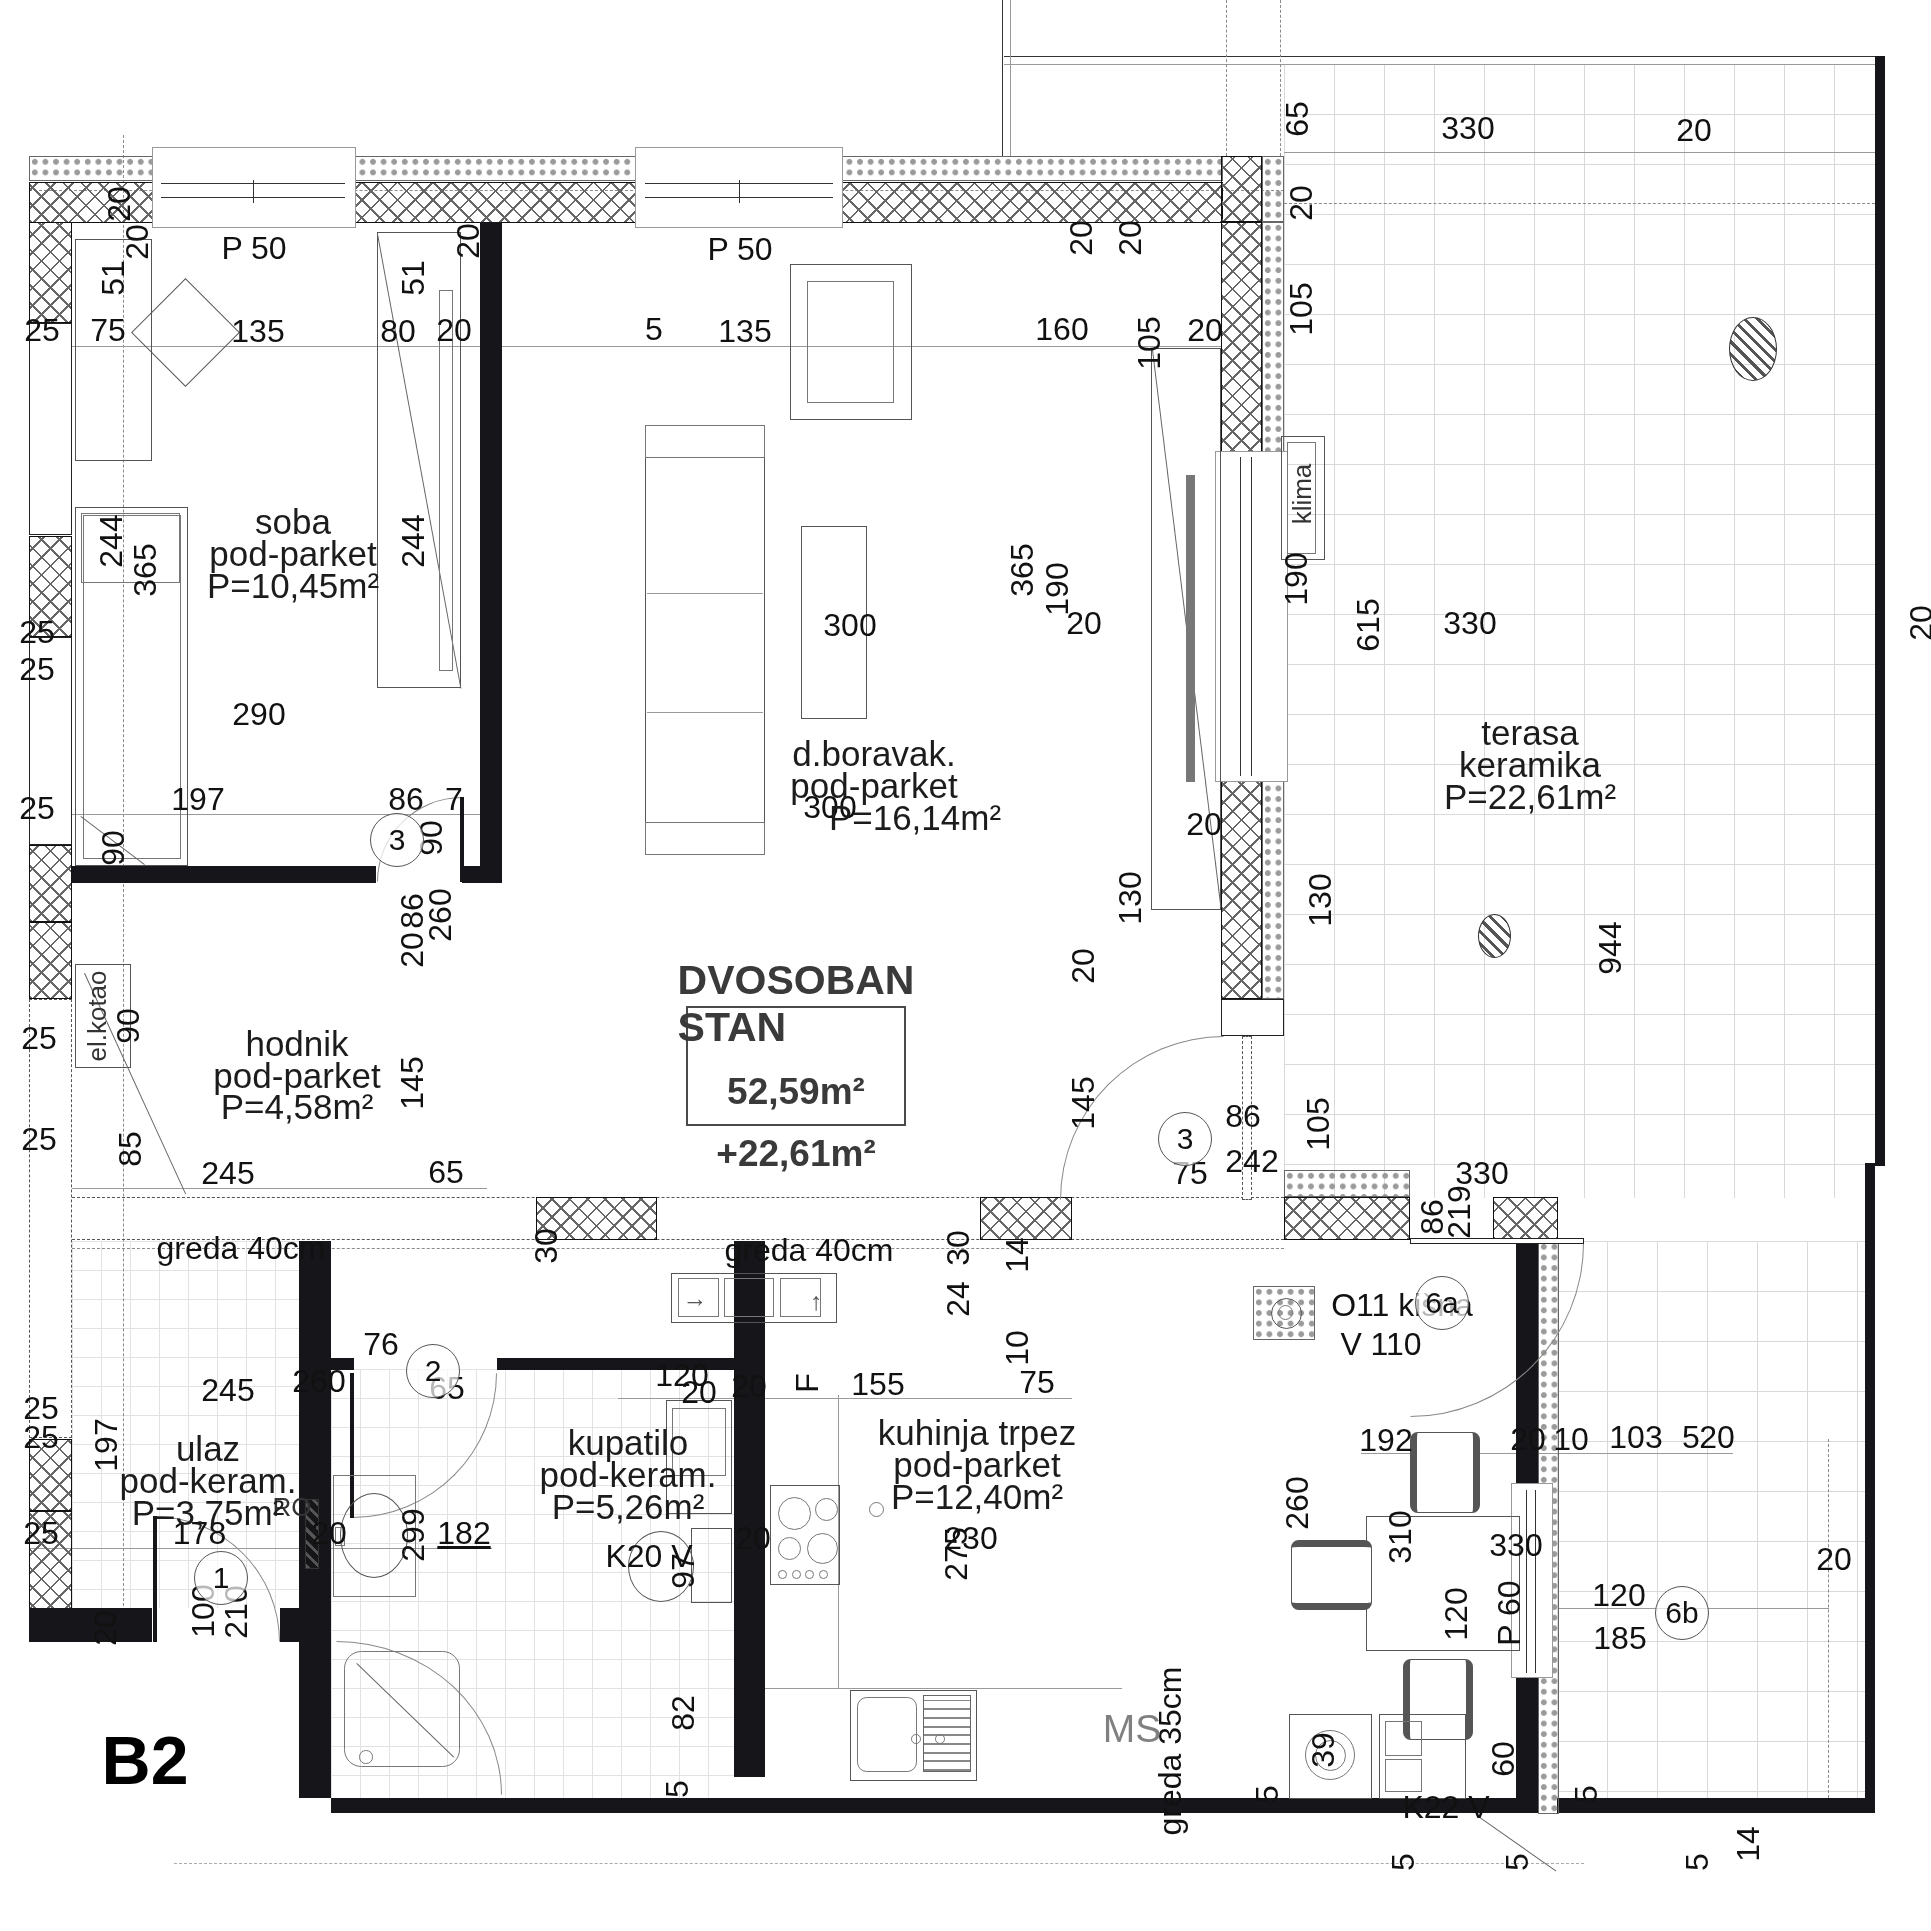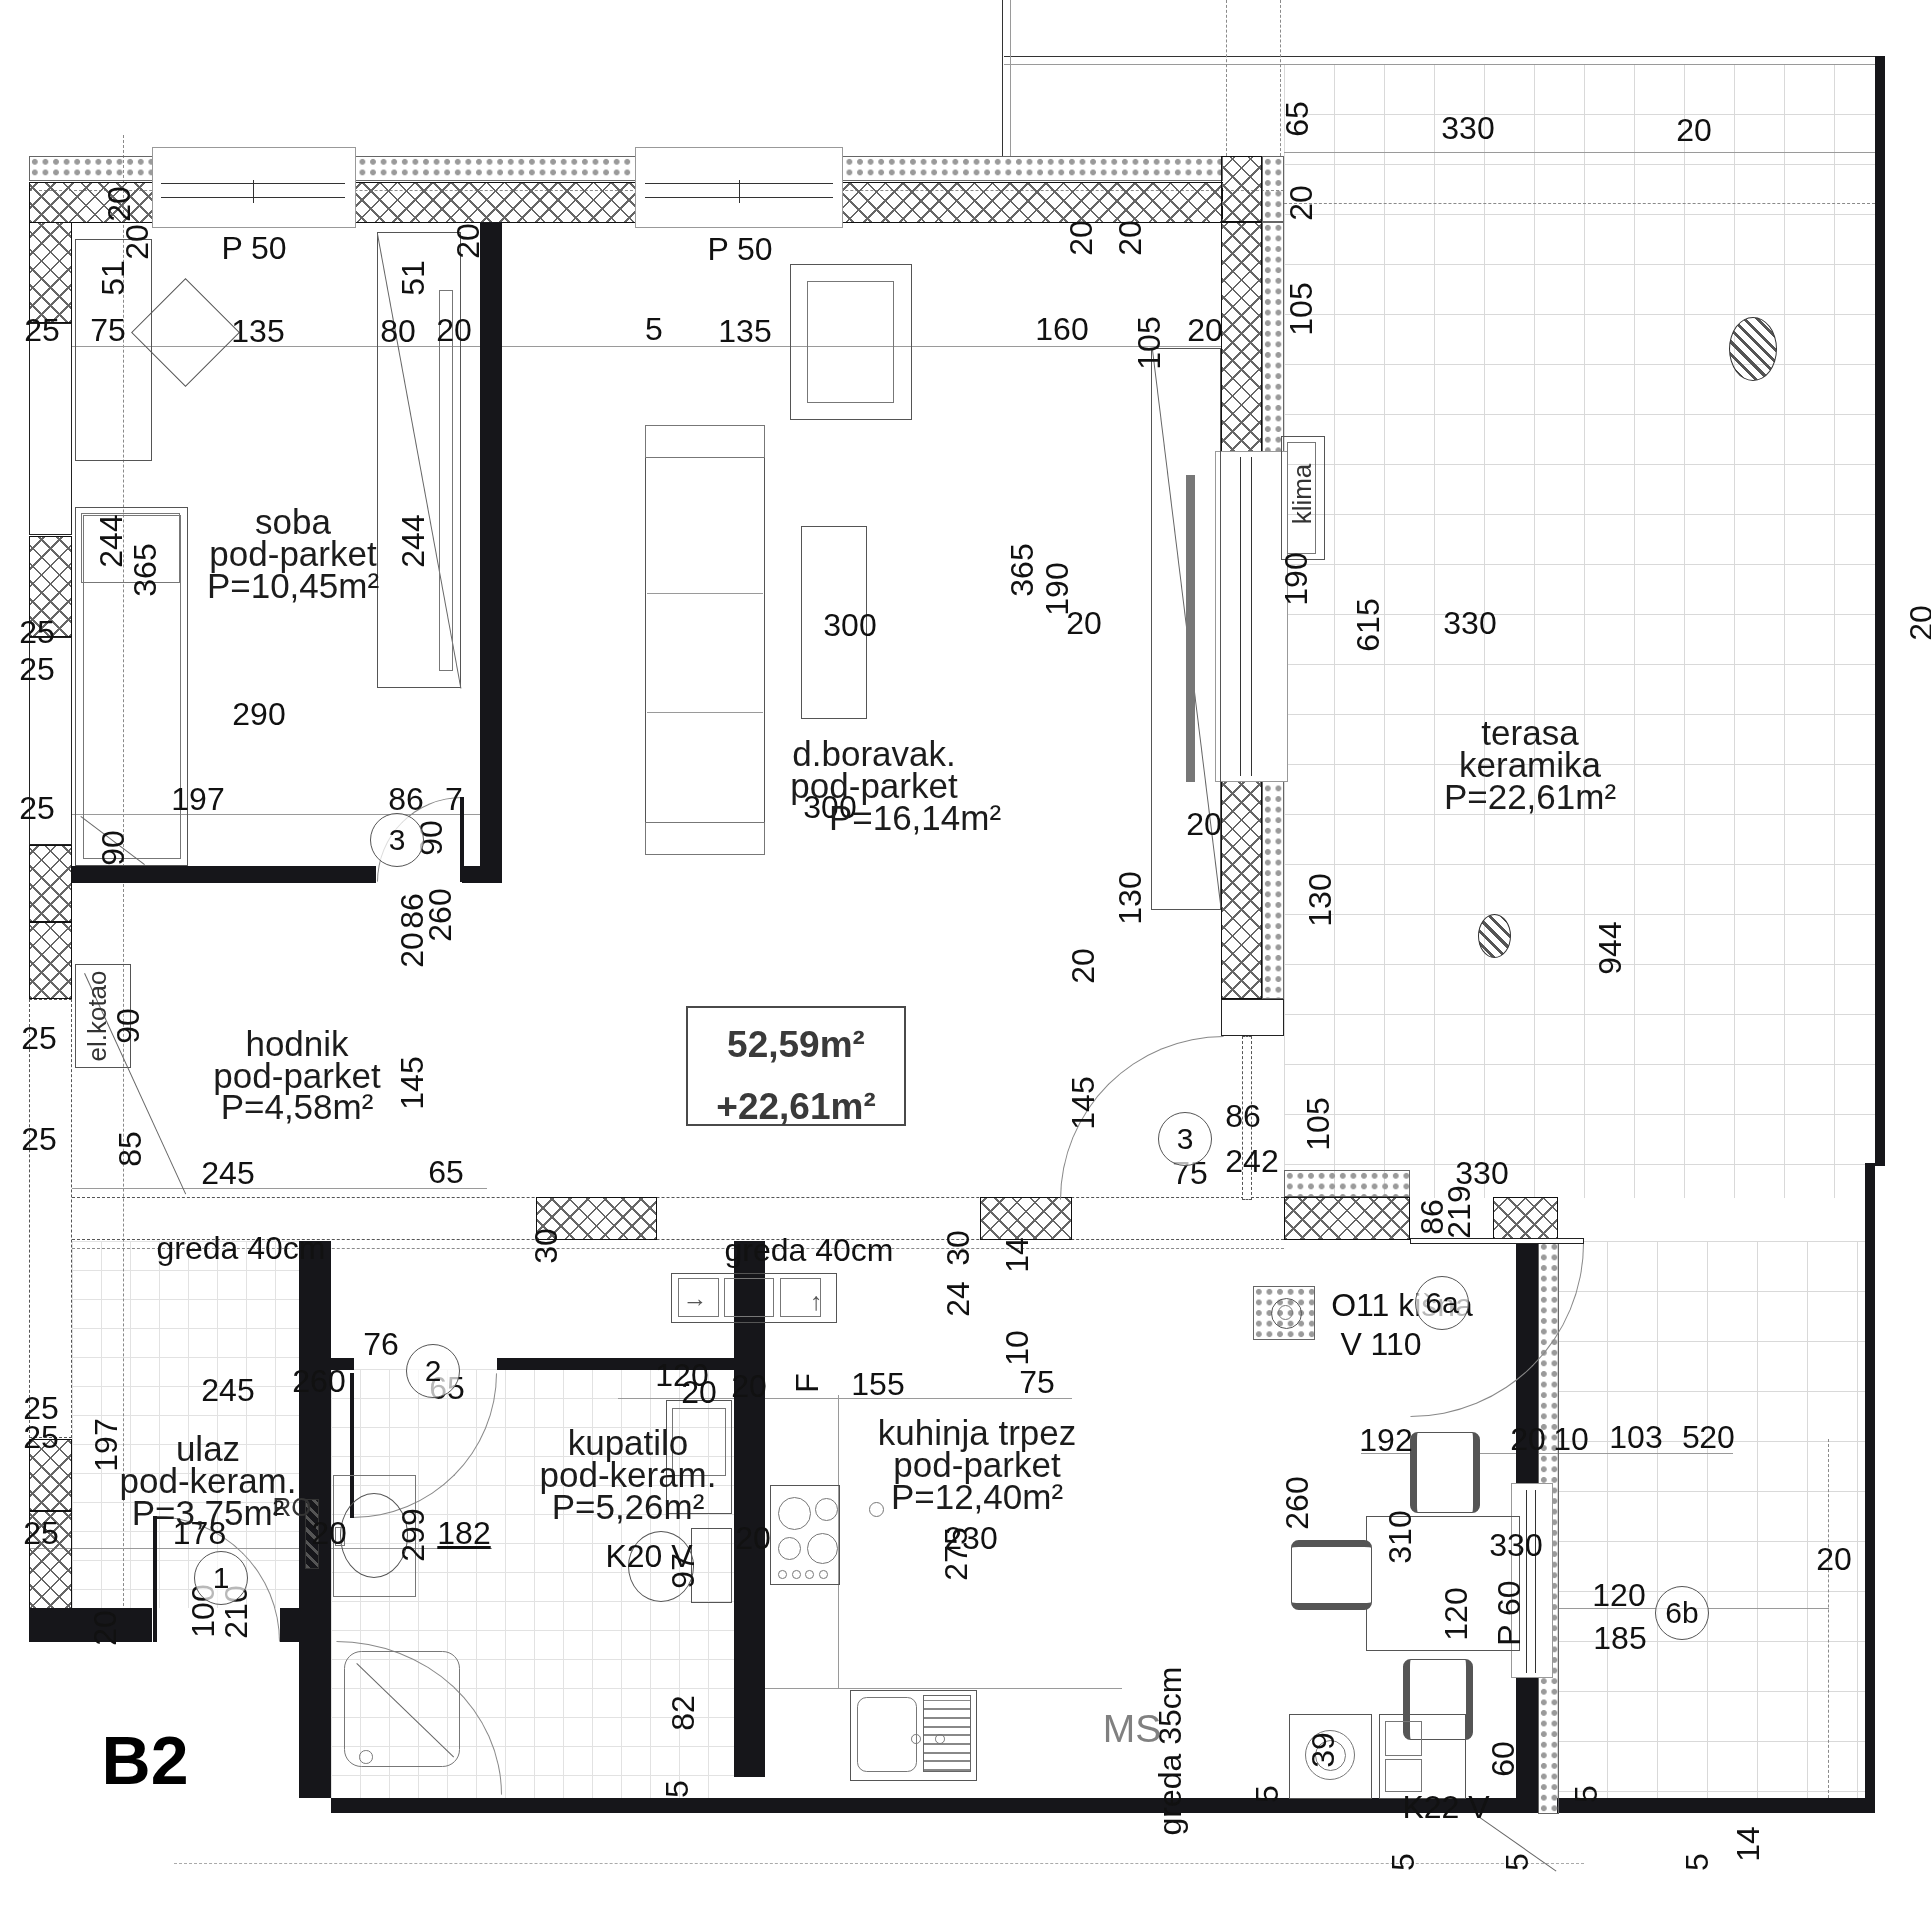--- a/index.html
+++ b/index.html
@@ -233,20 +233,21 @@
 
   <div class="abs f" style="left:1281px;top:436px;width:44px;height:124px;"></div>
   <div class="abs f1" style="left:1287px;top:442px;width:29px;height:112px;"></div>
   <div class="abs dhatch round" style="left:1729px;top:317px;width:48px;height:64px;"></div>
   <div class="abs dhatch round" style="left:1478px;top:914px;width:33px;height:44px;"></div>
   <div class="abs wd" style="left:1253px;top:1286px;width:62px;height:54px;"></div>
   <div class="abs f round" style="left:1271px;top:1298px;width:31px;height:31px;"></div>
   <div class="abs f1 round" style="left:1278px;top:1305px;width:15.4px;height:15.4px;"></div>
 
   <div id="titlebox">
+    <span class="t1">DVOSOBAN STAN</span>
     <span class="t2">52,59m²</span>
     <span class="t2">+22,61m²</span>
   </div>
   <div id="plancode">B2</div>
 
   <div id="annotations">
       <div class="ann rot" style="left: 1297px; top: 119px;">65</div>
       <div class="ann" style="left: 1468px; top: 128px;">330</div>
       <div class="ann" style="left: 1694px; top: 130px;">20</div>
       <div class="ann rot" style="left: 1301px; top: 203px;">20</div>

